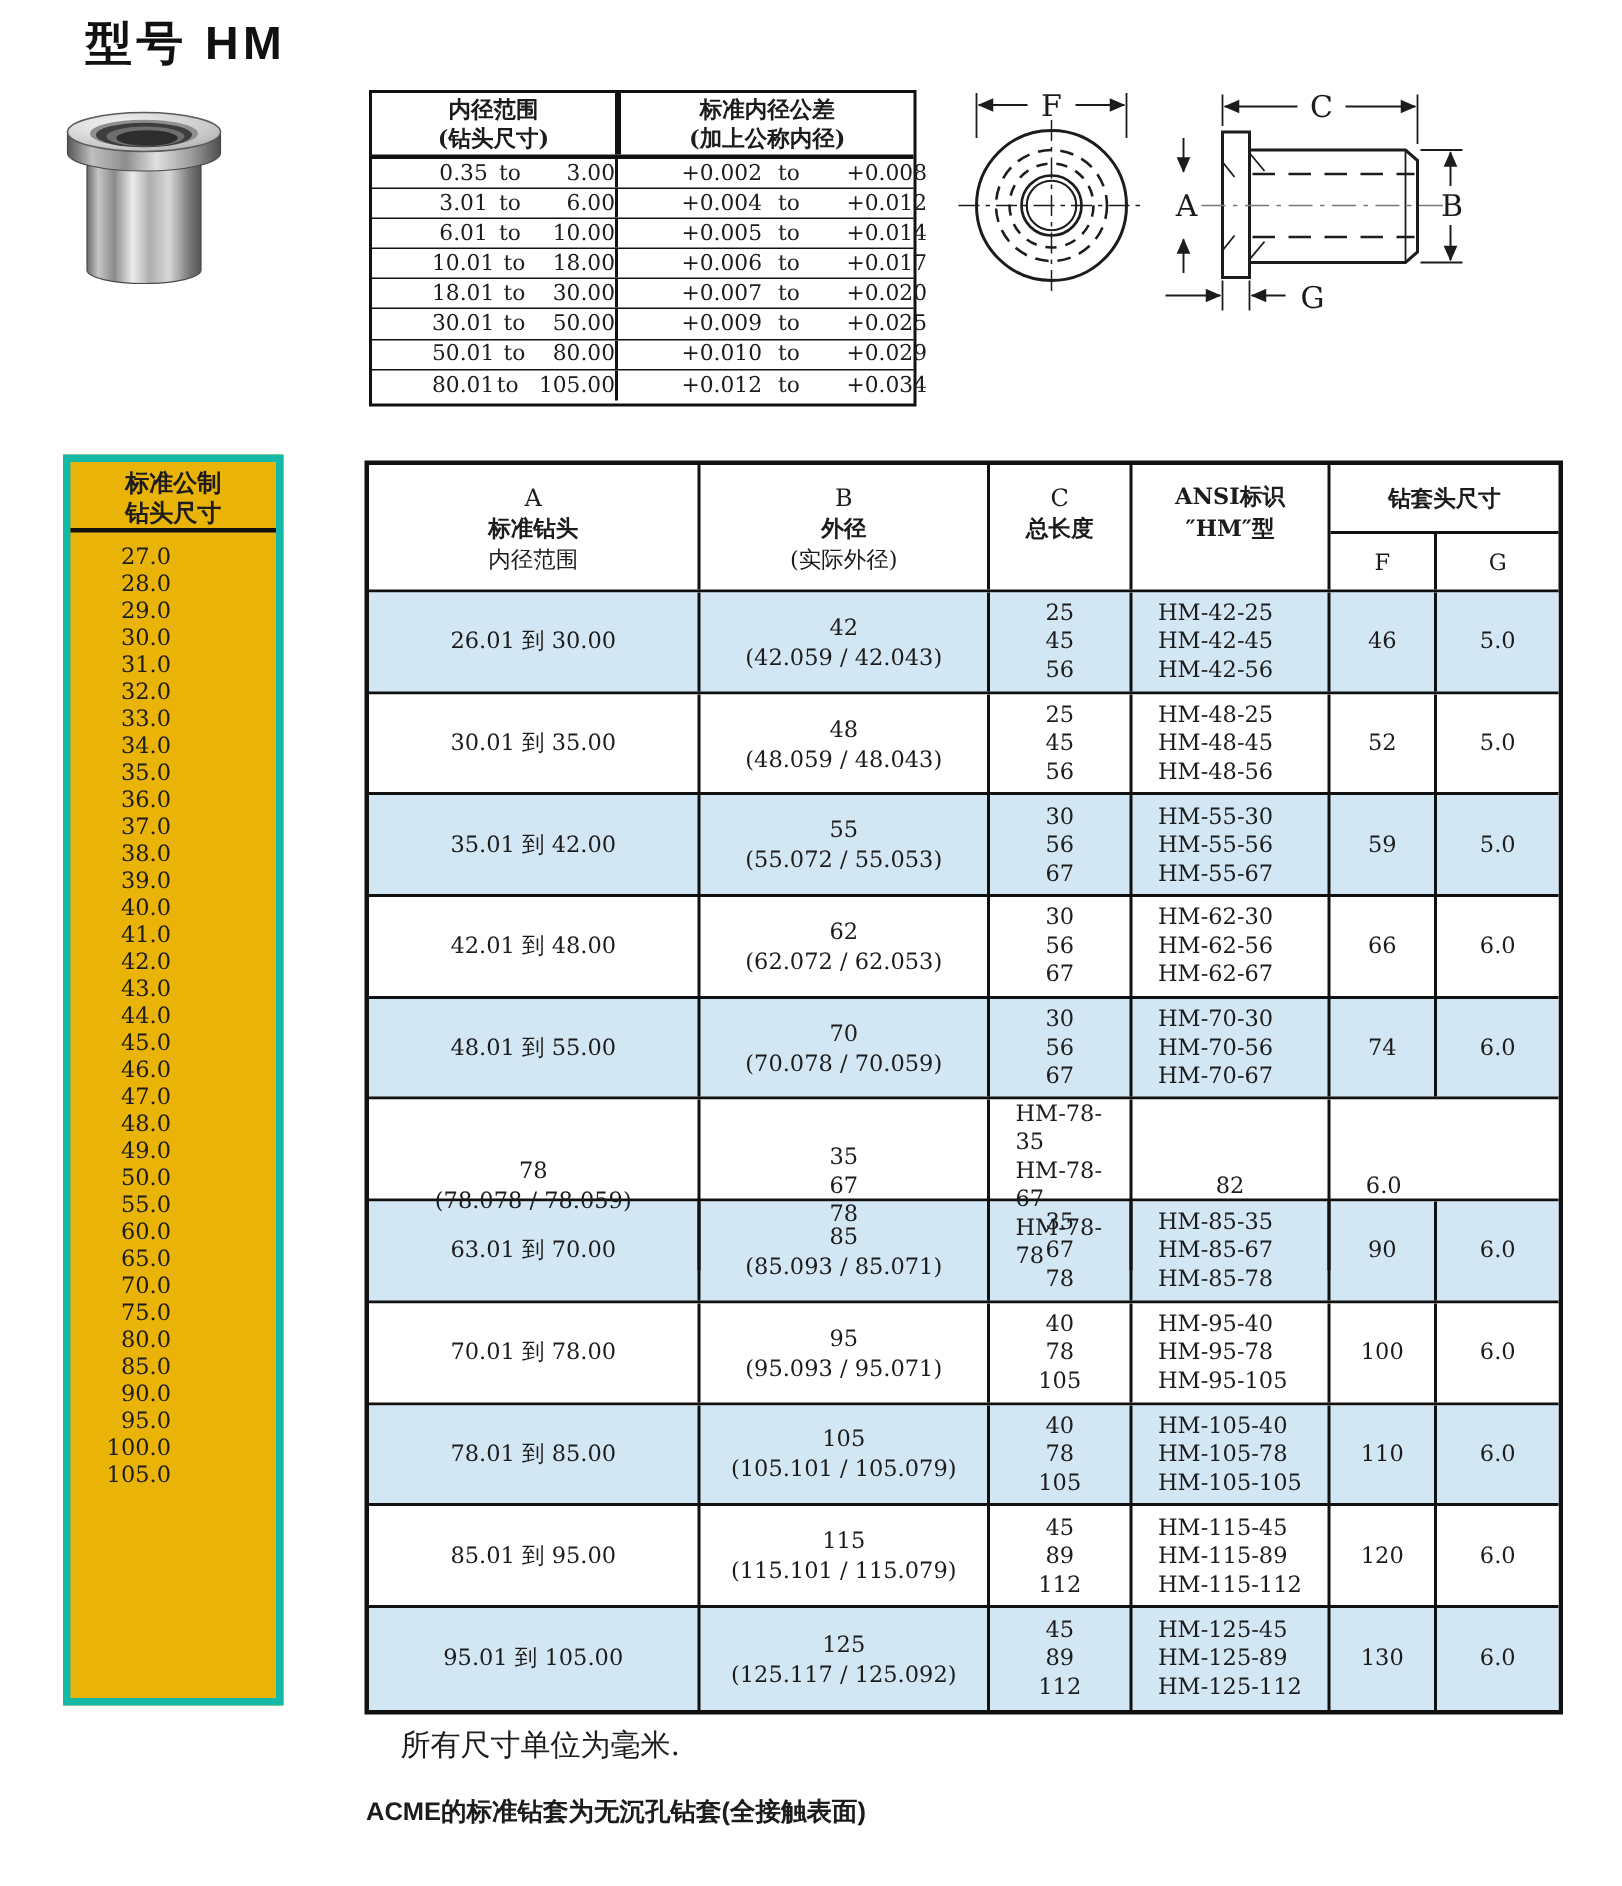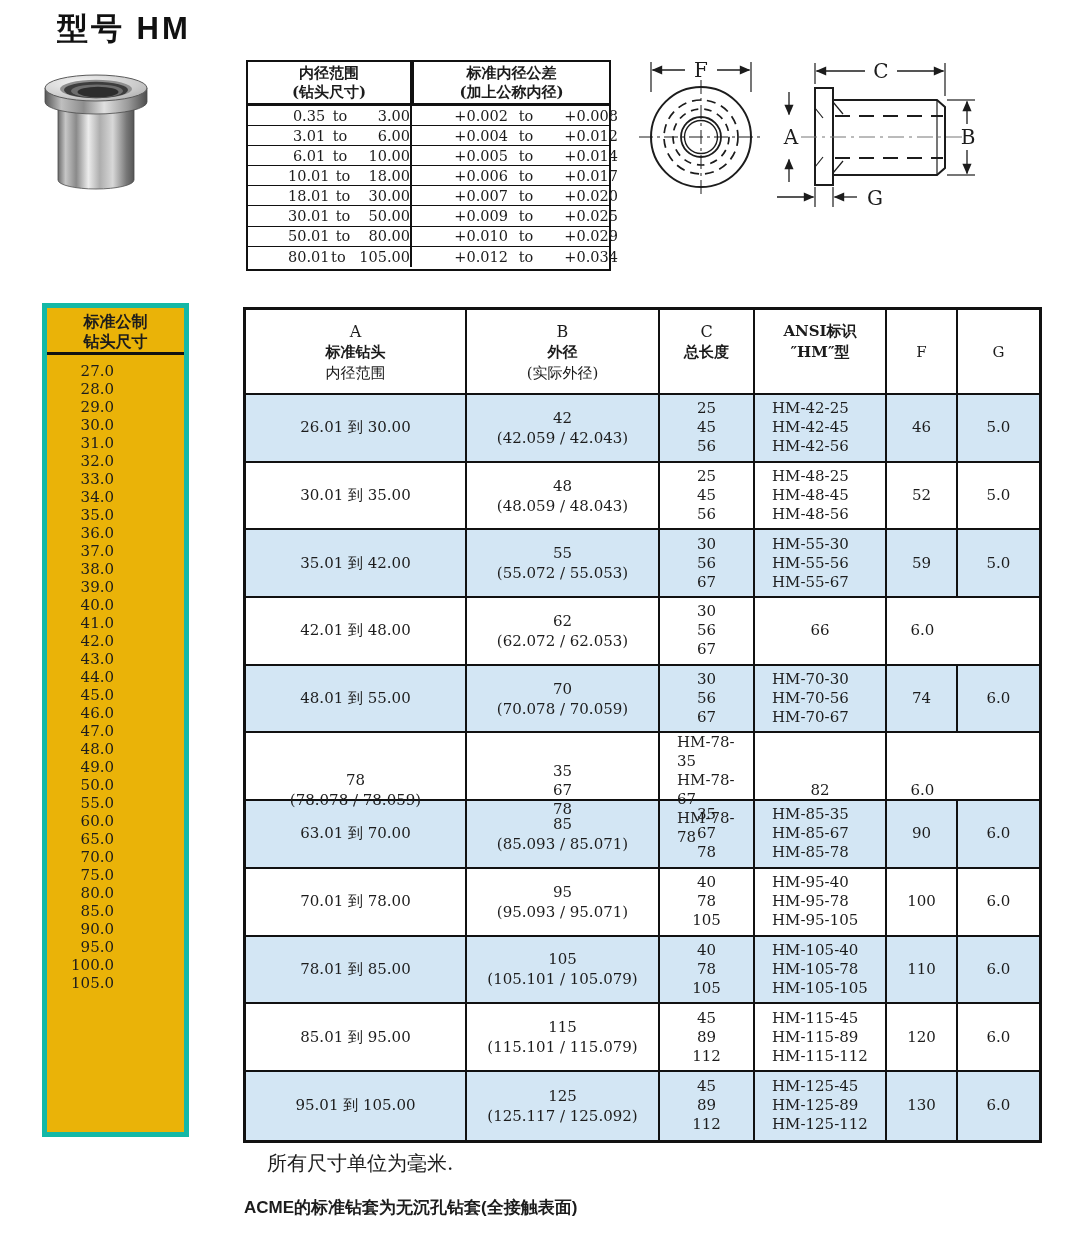--- a/index.html
+++ b/index.html
@@ -345,20 +345,21 @@
       </div>
       <div class="mh-cell">
         <div class="ln1">C</div>
         <div class="ln2">总长度</div>
       </div>
       <div class="mh-cell">
         <div class="ln2">ANSI标识</div>
         <div class="ln2">″HM″型</div>
       </div>
       <div class="mh-fg">
+        <div class="fg-top">钻套头尺寸</div>
         <div class="fg-bottom">
           <div class="fg-f">F</div>
           <div class="fg-g">G</div>
         </div>
       </div>
     </div>
     <div>
         <div class="mt-row hl">
           <div class="mt-cell col-a">26.01 到 30.00</div>
           <div class="mt-cell col-b">
@@ -420,20 +421,25 @@
           <div class="mt-cell col-a">42.01 到 48.00</div>
           <div class="mt-cell col-b">
             <div class="line">62</div>
             <div class="line">(62.072 / 62.053)</div>
           </div>
           <div class="mt-cell col-c">
             <div class="line">30</div>
             <div class="line">56</div>
             <div class="line">67</div>
           </div>
+          <div class="mt-cell col-ansi">
+            <div class="line">HM-62-30</div>
+            <div class="line">HM-62-56</div>
+            <div class="line">HM-62-67</div>
+          </div>
           <div class="mt-cell col-f">66</div>
           <div class="mt-cell col-g">6.0</div>
         </div>
         <div class="mt-row hl">
           <div class="mt-cell col-a">48.01 到 55.00</div>
           <div class="mt-cell col-b">
             <div class="line">70</div>
             <div class="line">(70.078 / 70.059)</div>
           </div>
           <div class="mt-cell col-c">

